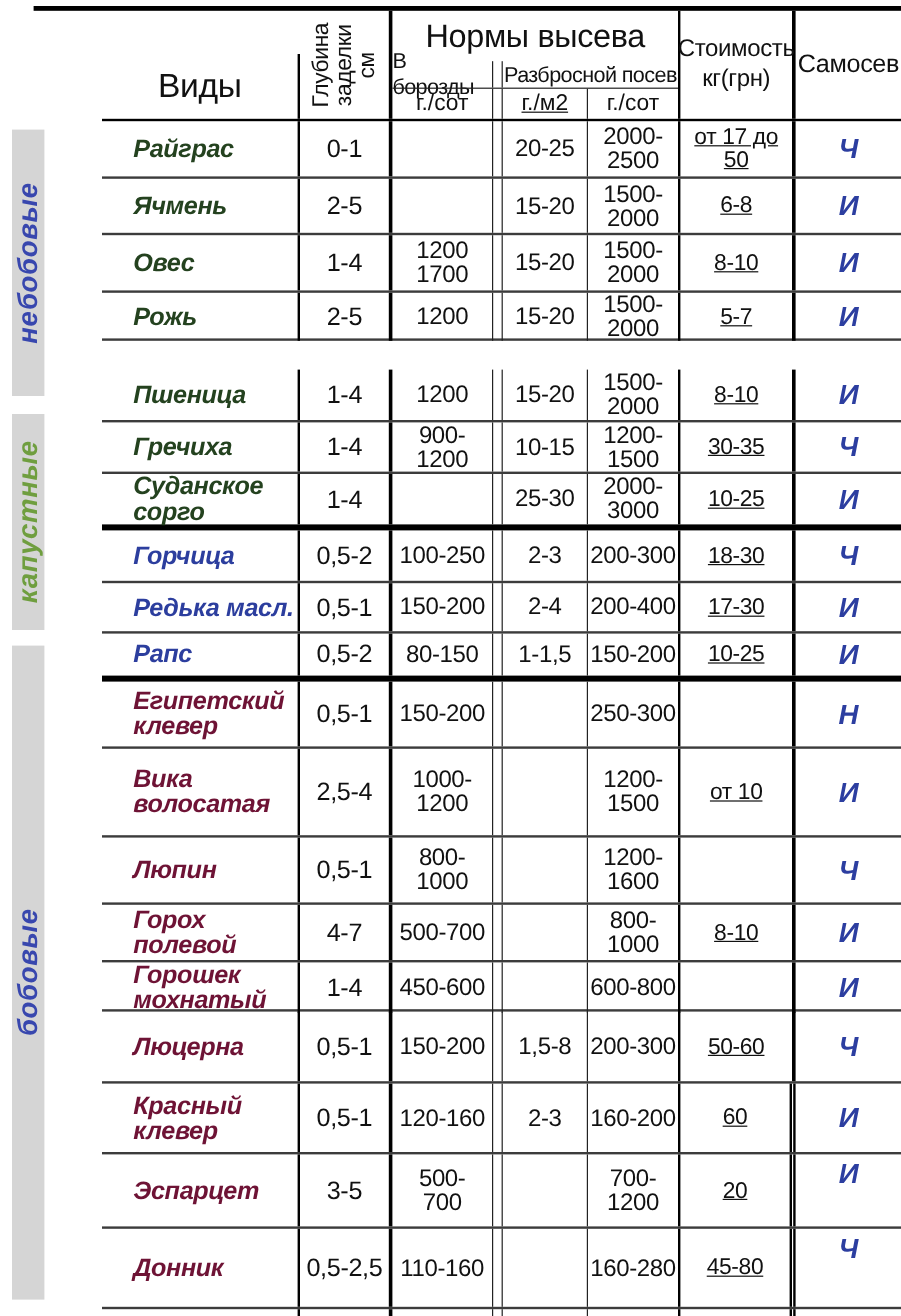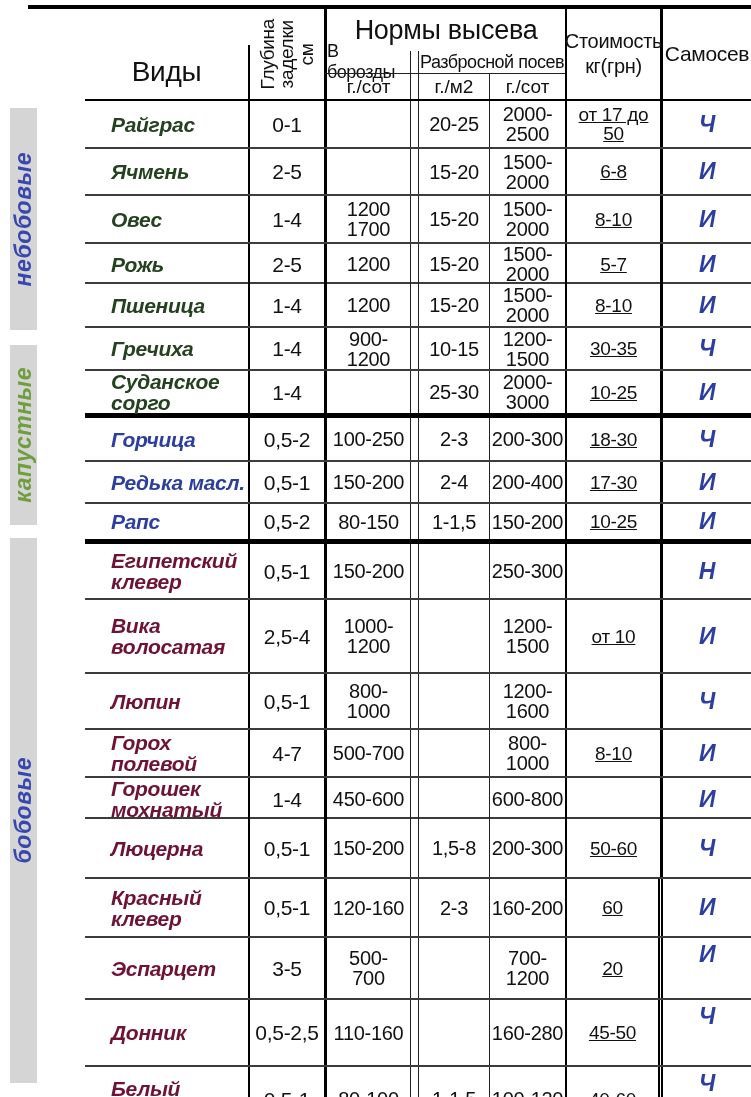--- a/index.html
+++ b/index.html
@@ -37,21 +37,21 @@
   .h-norms-mid { height:22px; display:flex; }
   .h-norms-mid .m-furrow { width:84px; border-right:1.5px solid #222; box-sizing:border-box;
                            display:flex; align-items:center; justify-content:center; font-size:18px; letter-spacing:-.5px;}
   .h-norms-mid .m-sp { width:8px; border-right:1.5px solid #222; box-sizing:border-box; }
   .h-norms-mid .m-broadcast { flex:1; display:flex; align-items:center; justify-content:center;
                               font-size:18px; letter-spacing:-.5px; }
   .h-units { flex:1; display:flex; border-top:1.5px solid #222; }
   .h-units > div { box-sizing:border-box; display:flex; align-items:center; justify-content:center; font-size:19px; }
   .h-units .u1 { width:84px; border-right:1.5px solid #222; }
   .h-units .usp { width:8px; border-right:1.5px solid #222; }
-  .h-units .u2 { width:71px; border-right:1.5px solid #222; }
+  .h-units .u2 { width:71px; border-right:1.5px solid #222;text-decoration:underline; }
   .h-units .u3 { flex:1; }
   .h-price { border-right:3px solid #000; display:flex; align-items:center; justify-content:center;
              text-align:center; font-size:20px; white-space:pre-line; line-height:1.25; letter-spacing:-.3px; }
   .h-self { display:flex; align-items:center; justify-content:center; font-size:21px; letter-spacing:-.3px; }
 
   
   .row { display:grid; grid-template-columns:165px 77px 84px 8px 71px 77px 96px 88px;
          border-bottom:2px solid #3c3c3c; }
   .row.group-end { border-bottom:5px solid #000; }
   .row.last { border-bottom:none; }
@@ -150,21 +150,21 @@
           <div class="c-name" style="color: rgb(36, 66, 31);">Рожь</div>
           <div class="c-depth">2-5</div>
           <div class="c-furrow">1200</div>
           <div class="c-sp"></div>
           <div class="c-gm2">15-20</div>
           <div class="c-gsot">1500-
 2000</div>
           <div class="c-price">5-7</div>
           <div class="c-self" style="color: rgb(44, 62, 160);">И</div>
         </div>
-        <div class="row" style="height: 42px;">
+        <div class="row" style="height: 42px; margin-top: 24px;">
           <div class="c-name" style="color: rgb(36, 66, 31);">Пшеница</div>
           <div class="c-depth">1-4</div>
           <div class="c-furrow">1200</div>
           <div class="c-sp"></div>
           <div class="c-gm2">15-20</div>
           <div class="c-gsot">1500-
 2000</div>
           <div class="c-price">8-10</div>
           <div class="c-self" style="color: rgb(44, 62, 160);">И</div>
         </div>
@@ -308,21 +308,21 @@
           <div class="c-price dbl">20</div>
           <div class="c-self top" style="color: rgb(44, 62, 160);">И</div>
         </div>
         <div class="row" style="height: 65px;">
           <div class="c-name" style="color: rgb(110, 19, 53);">Донник</div>
           <div class="c-depth">0,5-2,5</div>
           <div class="c-furrow">110-160</div>
           <div class="c-sp"></div>
           <div class="c-gm2"></div>
           <div class="c-gsot">160-280</div>
-          <div class="c-price dbl">45-50</div>
+          <div class="c-price dbl">45-80</div>
           <div class="c-self top" style="color: rgb(44, 62, 160);">Ч</div>
         </div>
         <div class="row last" style="height: 64px;">
           <div class="c-name" style="color: rgb(110, 19, 53);">Белый клевер</div>
           <div class="c-depth">0,5-1</div>
           <div class="c-furrow">80-100</div>
           <div class="c-sp"></div>
           <div class="c-gm2">1-1,5</div>
           <div class="c-gsot">100-120</div>
           <div class="c-price dbl">40-60</div>

